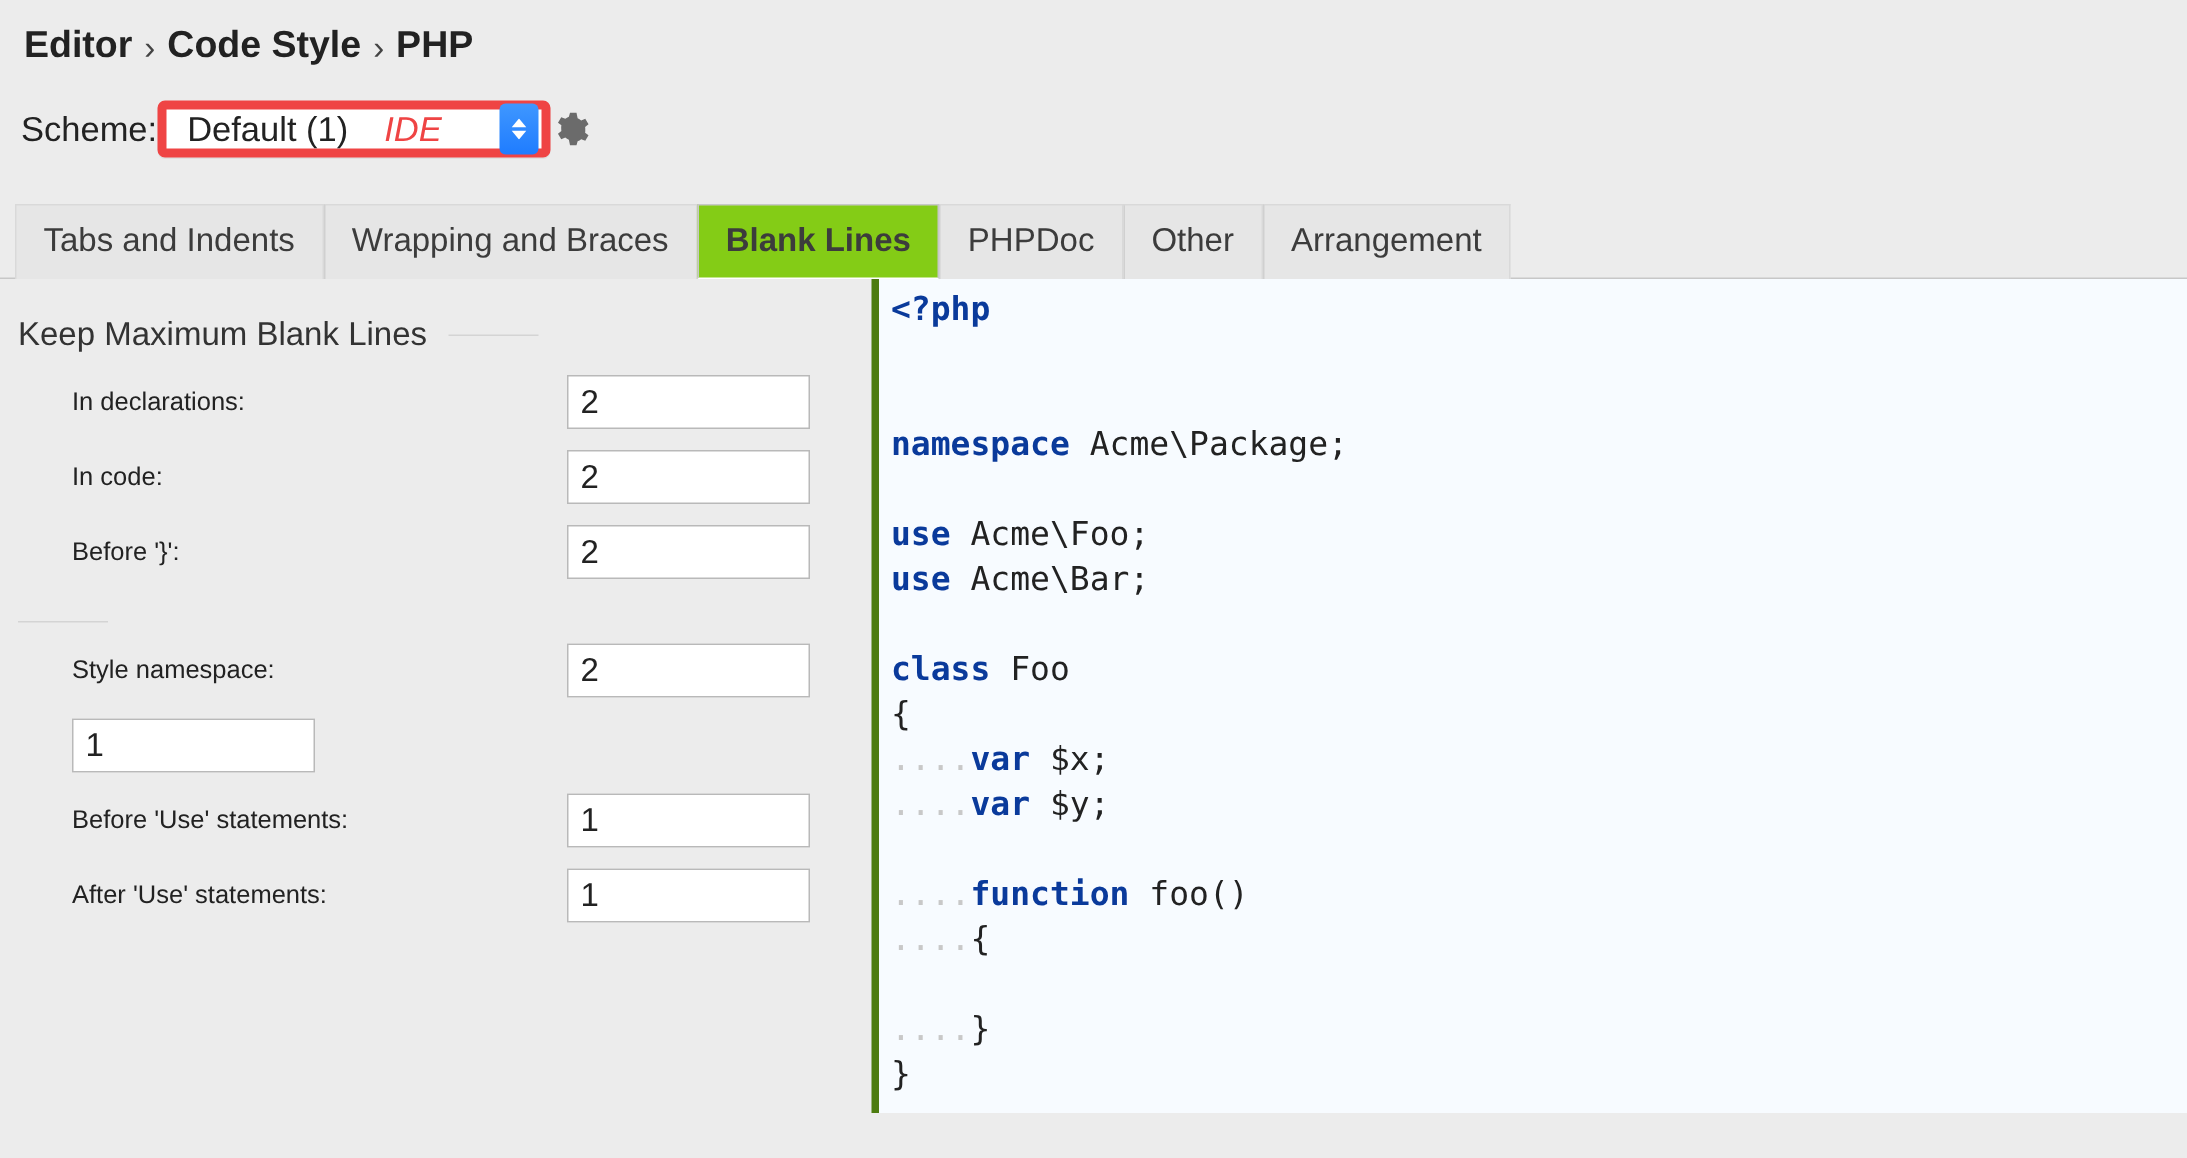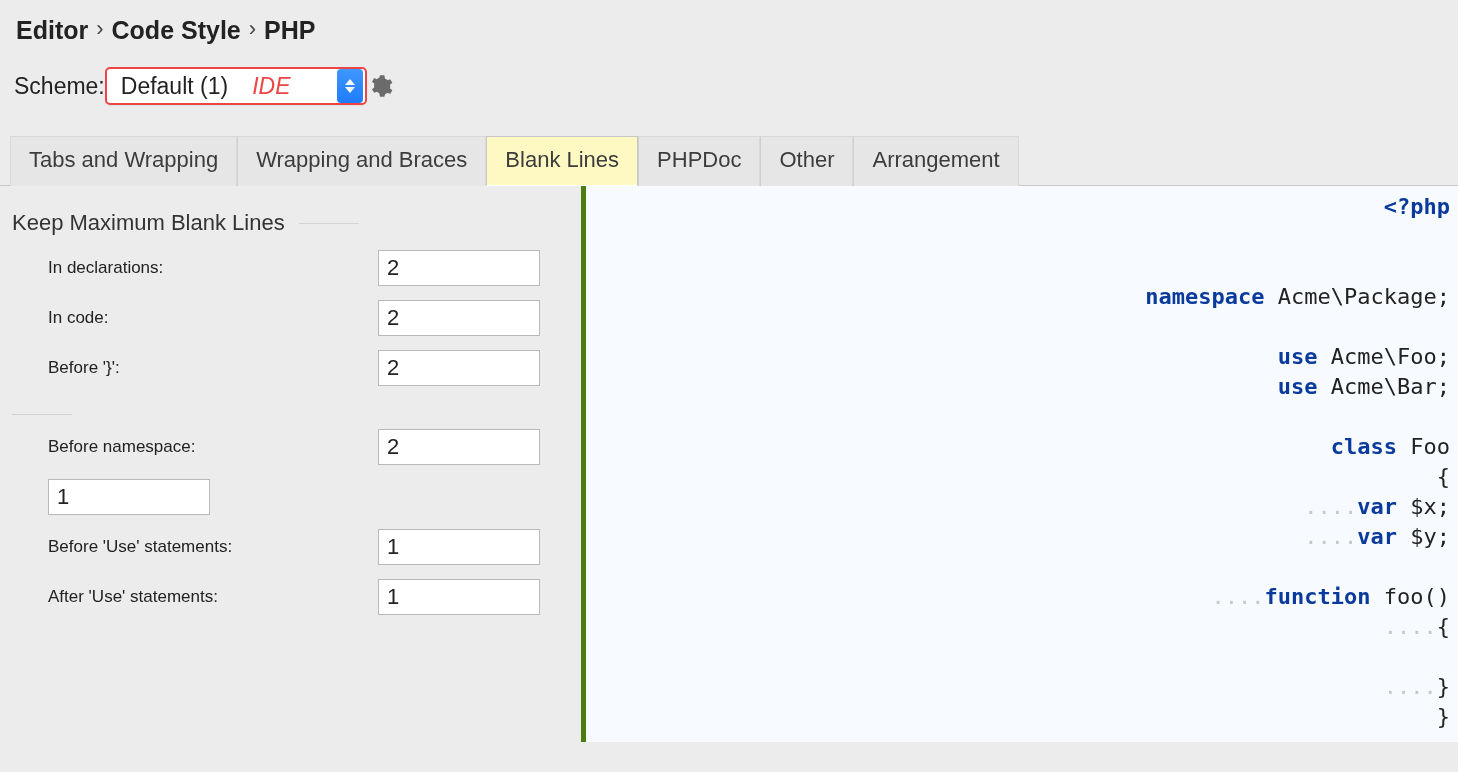--- a/index.html
+++ b/index.html
@@ -15,36 +15,36 @@
     height: 772px;
     position: relative;
     background: #ececec;
   }
   
   .breadcrumb {
     padding: 16px 16px 10px 16px;
     font-size: 25px;
     font-weight: 700;
     display: flex;
-    align-items: flex-start;
+    align-items: flex-end;
     gap: 8px;
   }
   .breadcrumb .sep { font-weight: 400; color: #444; font-size: 22px; }
   
   .scheme-row {
     display: flex;
     align-items: center;
     gap: 0;
     padding: 12px 14px 30px 14px;
     font-size: 23px;
   }
   .scheme-label { color: #222; }
   .scheme-select {
     background: #fff;
-    border: 2px solid #ef4444;
+    border: 6px solid #ef4444;
     border-radius: 5px;
     height: 38px;
     display: flex;
     align-items: center;
     padding: 0 0 0 14px;
     min-width: 262px;
     box-shadow: 0 1px 0 rgba(0,0,0,.05);
   }
   .scheme-value { color: #222; }
   .scheme-tag { color: #ef4444; margin-left: 24px; font-style: italic; }
@@ -81,24 +81,25 @@
     border-bottom: none;
     background: #e6e6e6;
     border-color: #d9d9d9;
     margin-right: 0;
     cursor: default;
     position: relative;
     top: 1px;
   }
   .tab + .tab { border-left: 1px solid #d0d0d0; }
   .tab.active {
-    background: #fef9c3;
+    background: #84cc16;
     border: 1px solid #c7c7c7;
     border-bottom: 1px solid #fff;
     z-index: 2;
+    font-weight: bold;
   }
   
   .main {
     display: flex;
     height: calc(772px - 216px);
   }
   .left {
     width: 586px;
     border-right: 5px solid #4d7c0f;
     padding: 18px 18px 0 12px;
@@ -133,21 +134,20 @@
   .code {
     flex: 1;
     background: #f7fbff;
     font-family: Menlo, Consolas, "DejaVu Sans Mono", monospace;
     font-size: 22px;
     line-height: 30px;
     padding: 6px 8px 0 8px;
     white-space: pre;
     color: #222;
     overflow: hidden;
-    text-align: right;
   }
   .kw { color: #0a3a9b; font-weight: 700; }
   .dots { color: #c8c8c8; }
 </style>
 </head>
 <body>
 
 <div class="page">
 
   <div class="breadcrumb">
@@ -173,21 +173,21 @@
       </span>
     </div>
     <span class="gear">
       <svg viewBox="0 0 24 24" fill="#6b6b6b">
           <path d="M12 8a4 4 0 100 8 4 4 0 000-8zm9.4 4a7.6 7.6 0 00-.1-1.3l2.1-1.6-2-3.4-2.5 1a7.7 7.7 0 00-2.2-1.3L16 2h-4l-.7 2.4a7.7 7.7 0 00-2.2 1.3l-2.5-1-2 3.4 2.1 1.6A7.6 7.6 0 006.6 12c0 .4 0 .9.1 1.3l-2.1 1.6 2 3.4 2.5-1c.7.5 1.4 1 2.2 1.3L12 22h4l.7-2.4c.8-.3 1.5-.8 2.2-1.3l2.5 1 2-3.4-2.1-1.6c.1-.4.1-.9.1-1.3z"></path>
         </svg>
     </span>
   </div>
 
   <div class="tabs">
-    <div class="tab">Tabs and Wrapping</div>
+    <div class="tab">Tabs and Indents</div>
     <div class="tab">Wrapping and Braces</div>
     <div class="tab active">Blank Lines</div>
     <div class="tab">PHPDoc</div>
     <div class="tab">Other</div>
     <div class="tab">Arrangement</div>
   </div>
 
   <div class="main">
     <div class="left">
 
@@ -208,21 +208,21 @@
           <span class="field-label">Before '}':</span>
           <input class="field-input" value="2" style="">
         </div>
       </div>
 
       <div class="group-title">
         <span class="line"></span>
       </div>
       <div class="group-body">
         <div class="field-row">
-          <span class="field-label">Before namespace:</span>
+          <span class="field-label">Style namespace:</span>
           <input class="field-input" value="2" style="">
         </div>
         <div class="field-row">
           <input class="field-input" value="1" style="">
         </div>
         <div class="field-row">
           <span class="field-label">Before 'Use' statements:</span>
           <input class="field-input" value="1" style="">
         </div>
         <div class="field-row">

